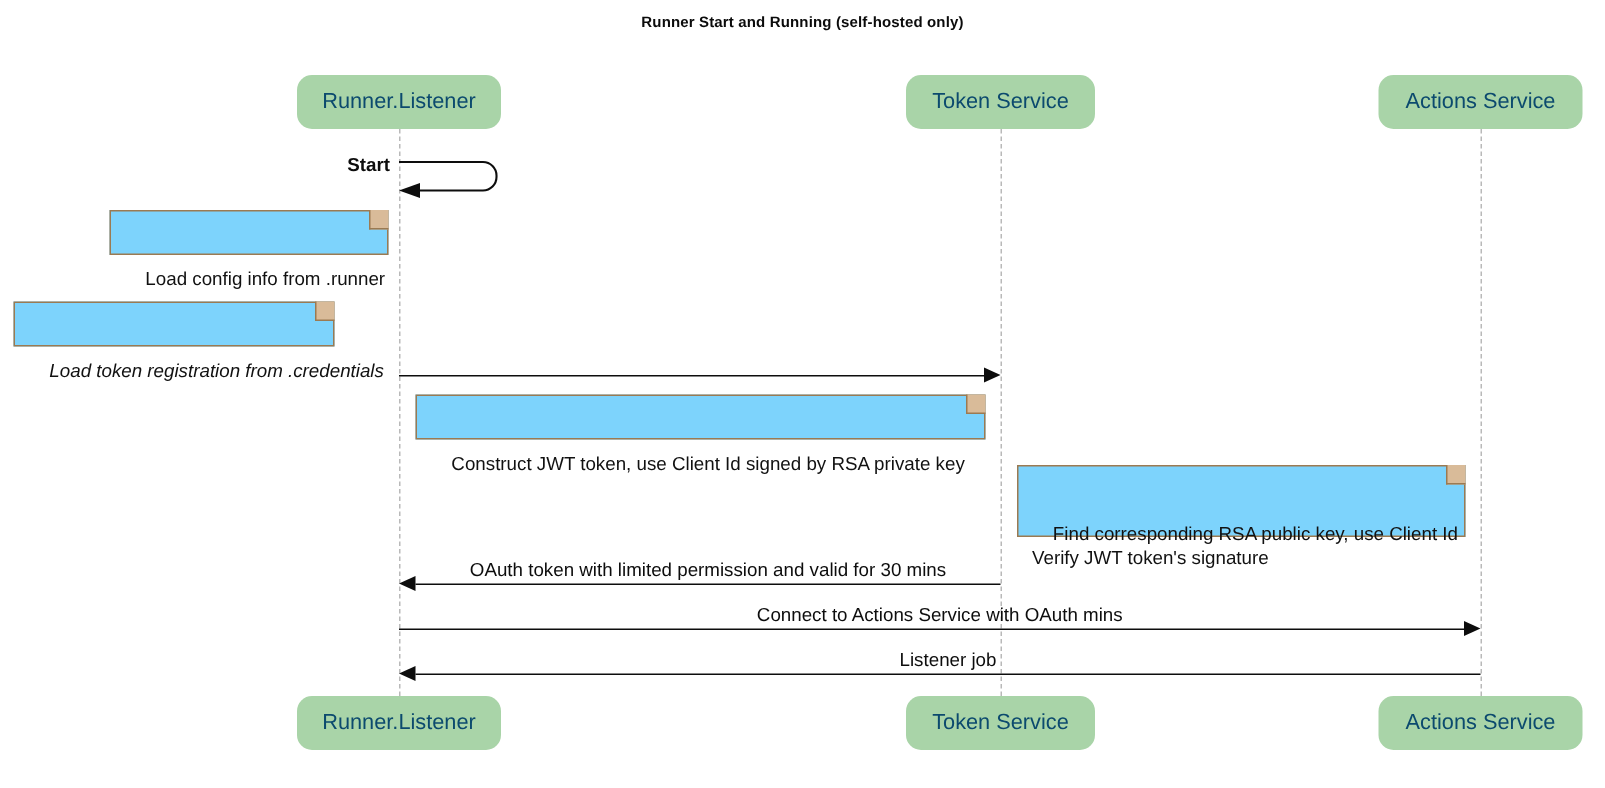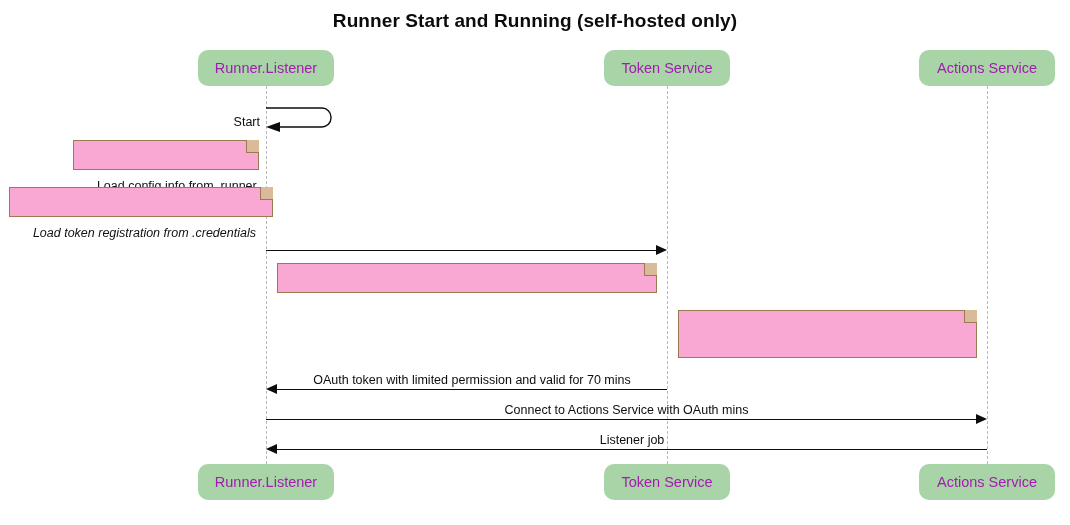--- a/index.html
+++ b/index.html
@@ -22,21 +22,21 @@
     width: 1070px;
     height: 525px;
   }
 
   .title {
     position: absolute;
     left: 0;
     top: 10px;
     width: 1070px;
     text-align: center;
-    font-size: 19px;
+    font-size: 10px;
     font-weight: bold;
     color: #0b0b0b;
     letter-spacing: 0.1px;
   }
 
   
   .lifeline {
     position: absolute;
     width: 0;
     border-left: 1px dashed #b9b9b9;
@@ -46,29 +46,29 @@
   .participant {
     position: absolute;
     box-sizing: border-box;
     height: 36px;
     border-radius: 10px;
     background: #a9d4a8;
     display: flex;
     align-items: center;
     justify-content: center;
     font-size: 14.5px;
-    color: #a21caf;
+    color: #0c4a6e;
     white-space: nowrap;
   }
 
   
   .note {
     position: absolute;
     box-sizing: border-box;
-    background: #f9a8d4;
+    background: #7dd3fc;
     border: 1px solid #9b7a52;
     font-size: 12.5px;
     line-height: 16px;
     color: #111111;
     padding: 5px 24px 5px 9px;
     white-space: pre;
   }
   .note .fold {
     position: absolute;
     top: -1px;
@@ -140,50 +140,53 @@
   <div class="participant" style="left:198px; top:464px; width:136px;">
     <span>Runner.Listener</span>
   </div>
   <div class="participant" style="left:604px; top:464px; width:126px;">
     <span>Token Service</span>
   </div>
   <div class="participant" style="left:919px; top:464px; width:136px;">
     <span>Actions Service</span>
   </div>
 
-  <div class="msg-label anchor-right" style="left:178px; top:115px; width:82px;">Start</div>
+  <div class="msg-label anchor-right" style="left:178px; top:103px; width:82px;font-weight:bold;">Start</div>
   <div class="selfloop" style="left:264px; top:104px;">
     <svg width="78" height="30" viewBox="0 0 78 30" xmlns="http://www.w3.org/2000/svg">
       <path d="M2,4 L58,4 A9,9 0 0 1 67,13 L67,14 A9,9 0 0 1 58,23 L16,23" fill="none" stroke="#0d0d0d" stroke-width="1.4"></path>
       <path d="M2,23 L16,18 L16,28 Z" fill="#0d0d0d"></path>
     </svg>
   </div>
 
   <div class="note" style="left:73px; top:140px; width:186px; height:30px;">
     <span class="fold"></span>
     <span>Load config info from .runner</span>
   </div>
 
-  <div class="note" style="left:9px; top:187px; width:264px; height:30px;font-style:italic;">
+  <div class="note" style="left:9px; top:201px; width:214px; height:30px;font-style:italic;">
     <span class="fold"></span>
     <span>Load token registration from .credentials</span>
   </div>
 
   <div class="msg-line" style="left:266px; top:250px; width:390px;"></div>
   <div class="arrowhead right" style="left:656px; top:245px;"></div>
 
   <div class="note" style="left:277px; top:263px; width:380px; height:30px;">
     <span class="fold"></span>
+    <span>Construct JWT token, use Client Id signed by RSA private key</span>
   </div>
 
   <div class="note" style="left:678px; top:310px; width:299px; height:48px;">
     <span class="fold"></span>
+    <span>Find corresponding RSA public key, use Client Id
+Verify JWT token's signature</span>
   </div>
 
-  <div class="msg-label" style="left:277px; top:373px; width:390px;">OAuth token with limited permission and valid for 70 mins</div>
+  <div class="msg-label" style="left:277px; top:373px; width:390px;">OAuth token with limited permission and valid for 30 mins</div>
   <div class="msg-line" style="left:277px; top:389px; width:390px;"></div>
   <div class="arrowhead left" style="left:266px; top:384px;"></div>
 
   <div class="msg-label" style="left:266px; top:403px; width:721px;">Connect to Actions Service with OAuth mins</div>
   <div class="msg-line" style="left:266px; top:419px; width:710px;"></div>
   <div class="arrowhead right" style="left:976px; top:414px;"></div>
 
   <div class="msg-label" style="left:277px; top:433px; width:710px;">Listener job</div>
   <div class="msg-line" style="left:277px; top:449px; width:710px;"></div>
   <div class="arrowhead left" style="left:266px; top:444px;"></div>

